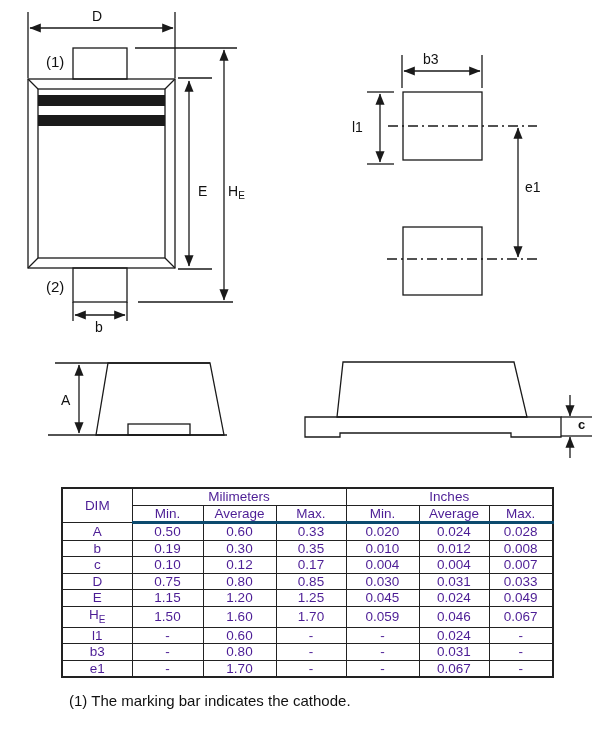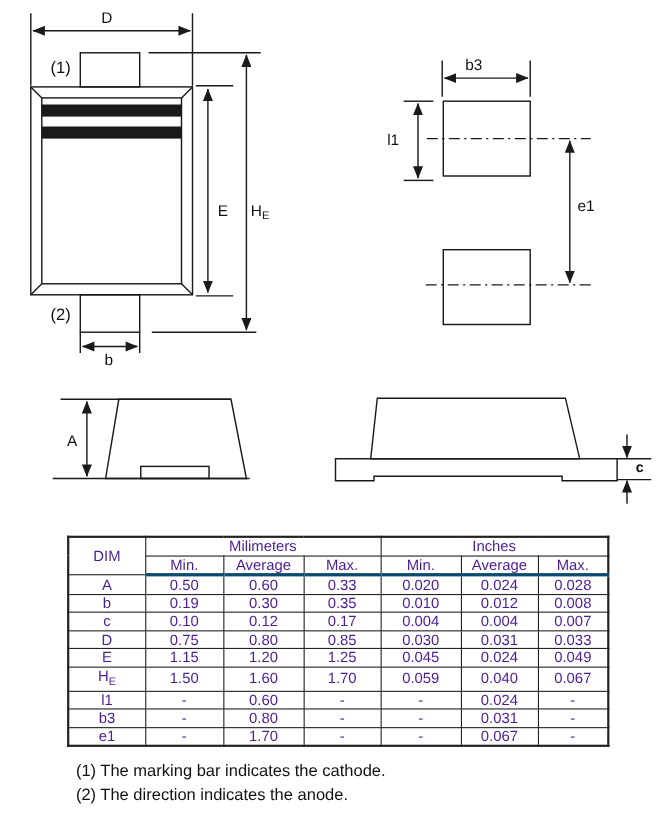--- a/index.html
+++ b/index.html
@@ -168,21 +168,21 @@
       <td>0.045</td>
       <td>0.024</td>
       <td>0.049</td>
     </tr>
     <tr>
       <td><span>H</span><sub>E</sub></td>
       <td>1.50</td>
       <td>1.60</td>
       <td>1.70</td>
       <td>0.059</td>
-      <td>0.040</td>
+      <td>0.046</td>
       <td>0.067</td>
     </tr>
     <tr>
       <td>l1</td>
       <td>-</td>
       <td>0.60</td>
       <td>-</td>
       <td>-</td>
       <td>0.024</td>
       <td>-</td>
@@ -202,15 +202,14 @@
       <td>1.70</td>
       <td>-</td>
       <td>-</td>
       <td>0.067</td>
       <td>-</td>
     </tr>
   </tbody>
     </table>
 
   <div class="note" style="top:692px;">(1) The marking bar indicates the cathode.</div>
-  <div class="note" style="top:714px;">(2) The direction indicates the anode.</div>
 
 </div>
 
 </body></html>

